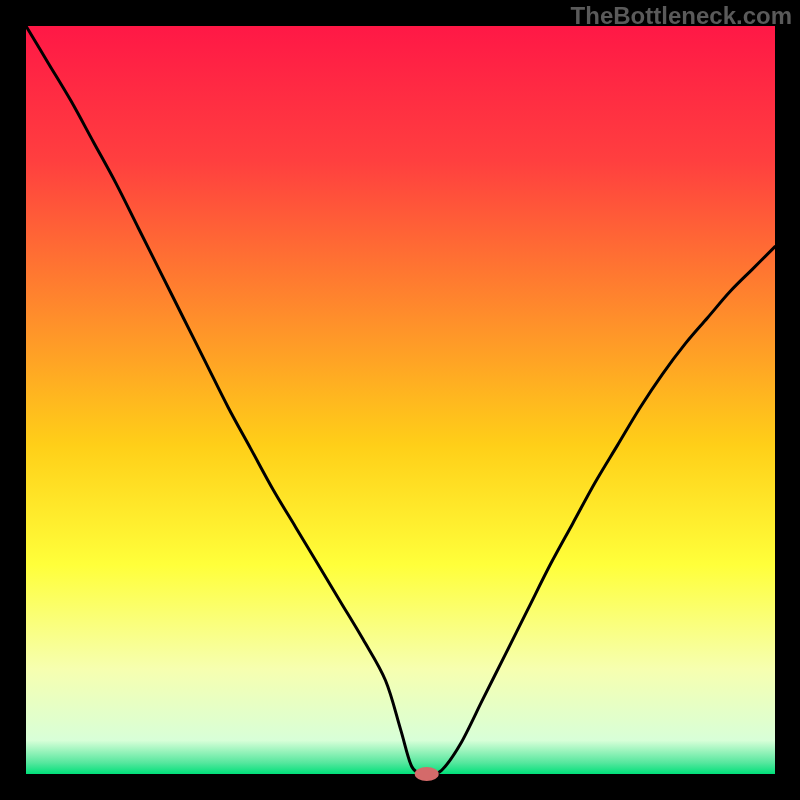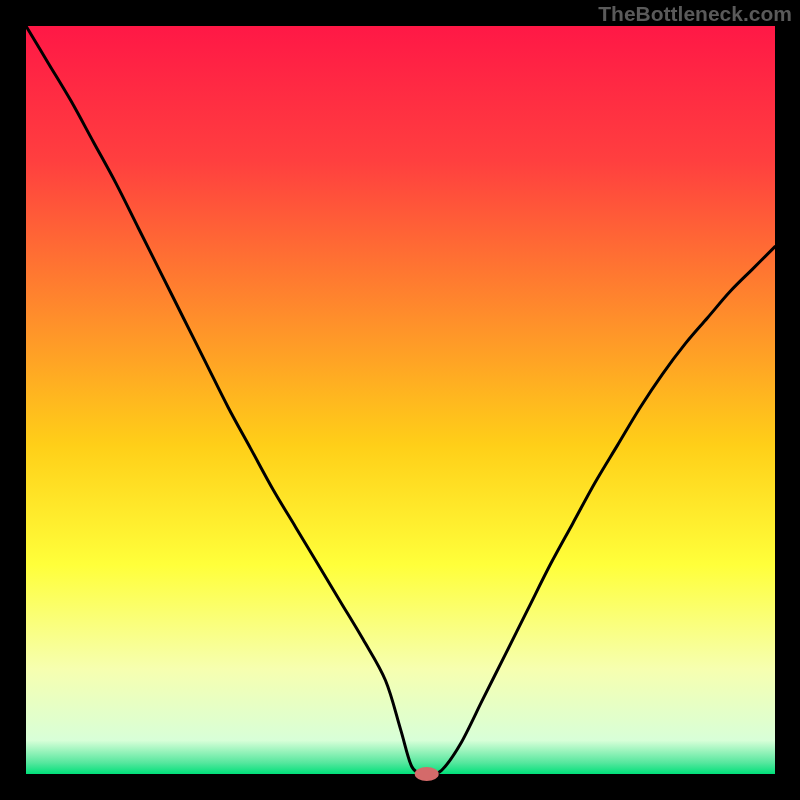--- a/index.html
+++ b/index.html
@@ -14,21 +14,21 @@
     position: relative;
     width: 800px;
     height: 800px;
   }
   .watermark {
     position: absolute;
     top: 2px;
     right: 8px;
     color: #5a5a5a;
     font-family: Arial, Helvetica, sans-serif;
-    font-size: 21px;
+    font-size: 24px;
     font-weight: 600;
     z-index: 10;
     user-select: none;
   }
   svg.plot {
     position: absolute;
     left: 0;
     top: 0;
     width: 800px;
     height: 800px;

